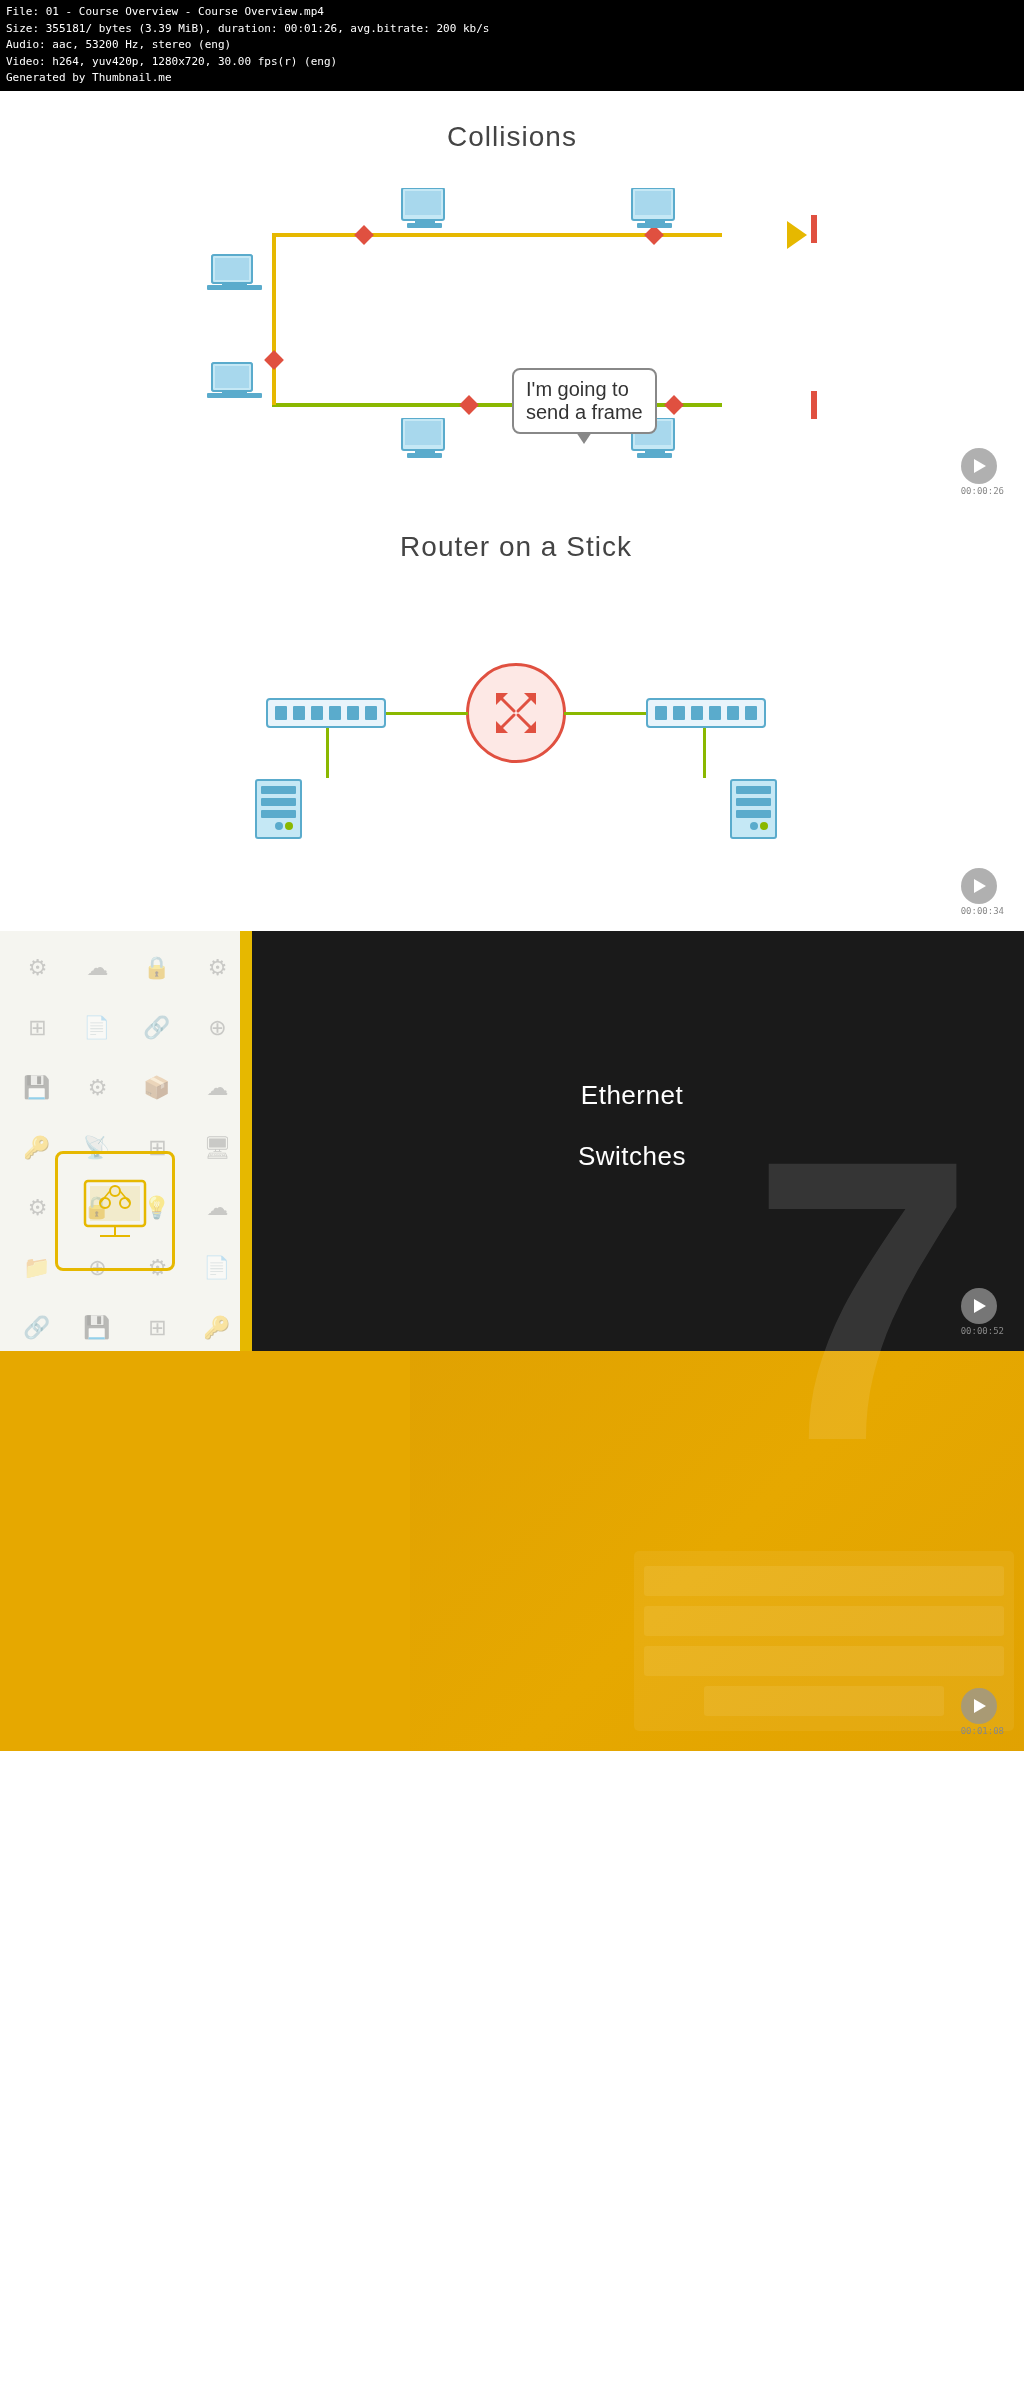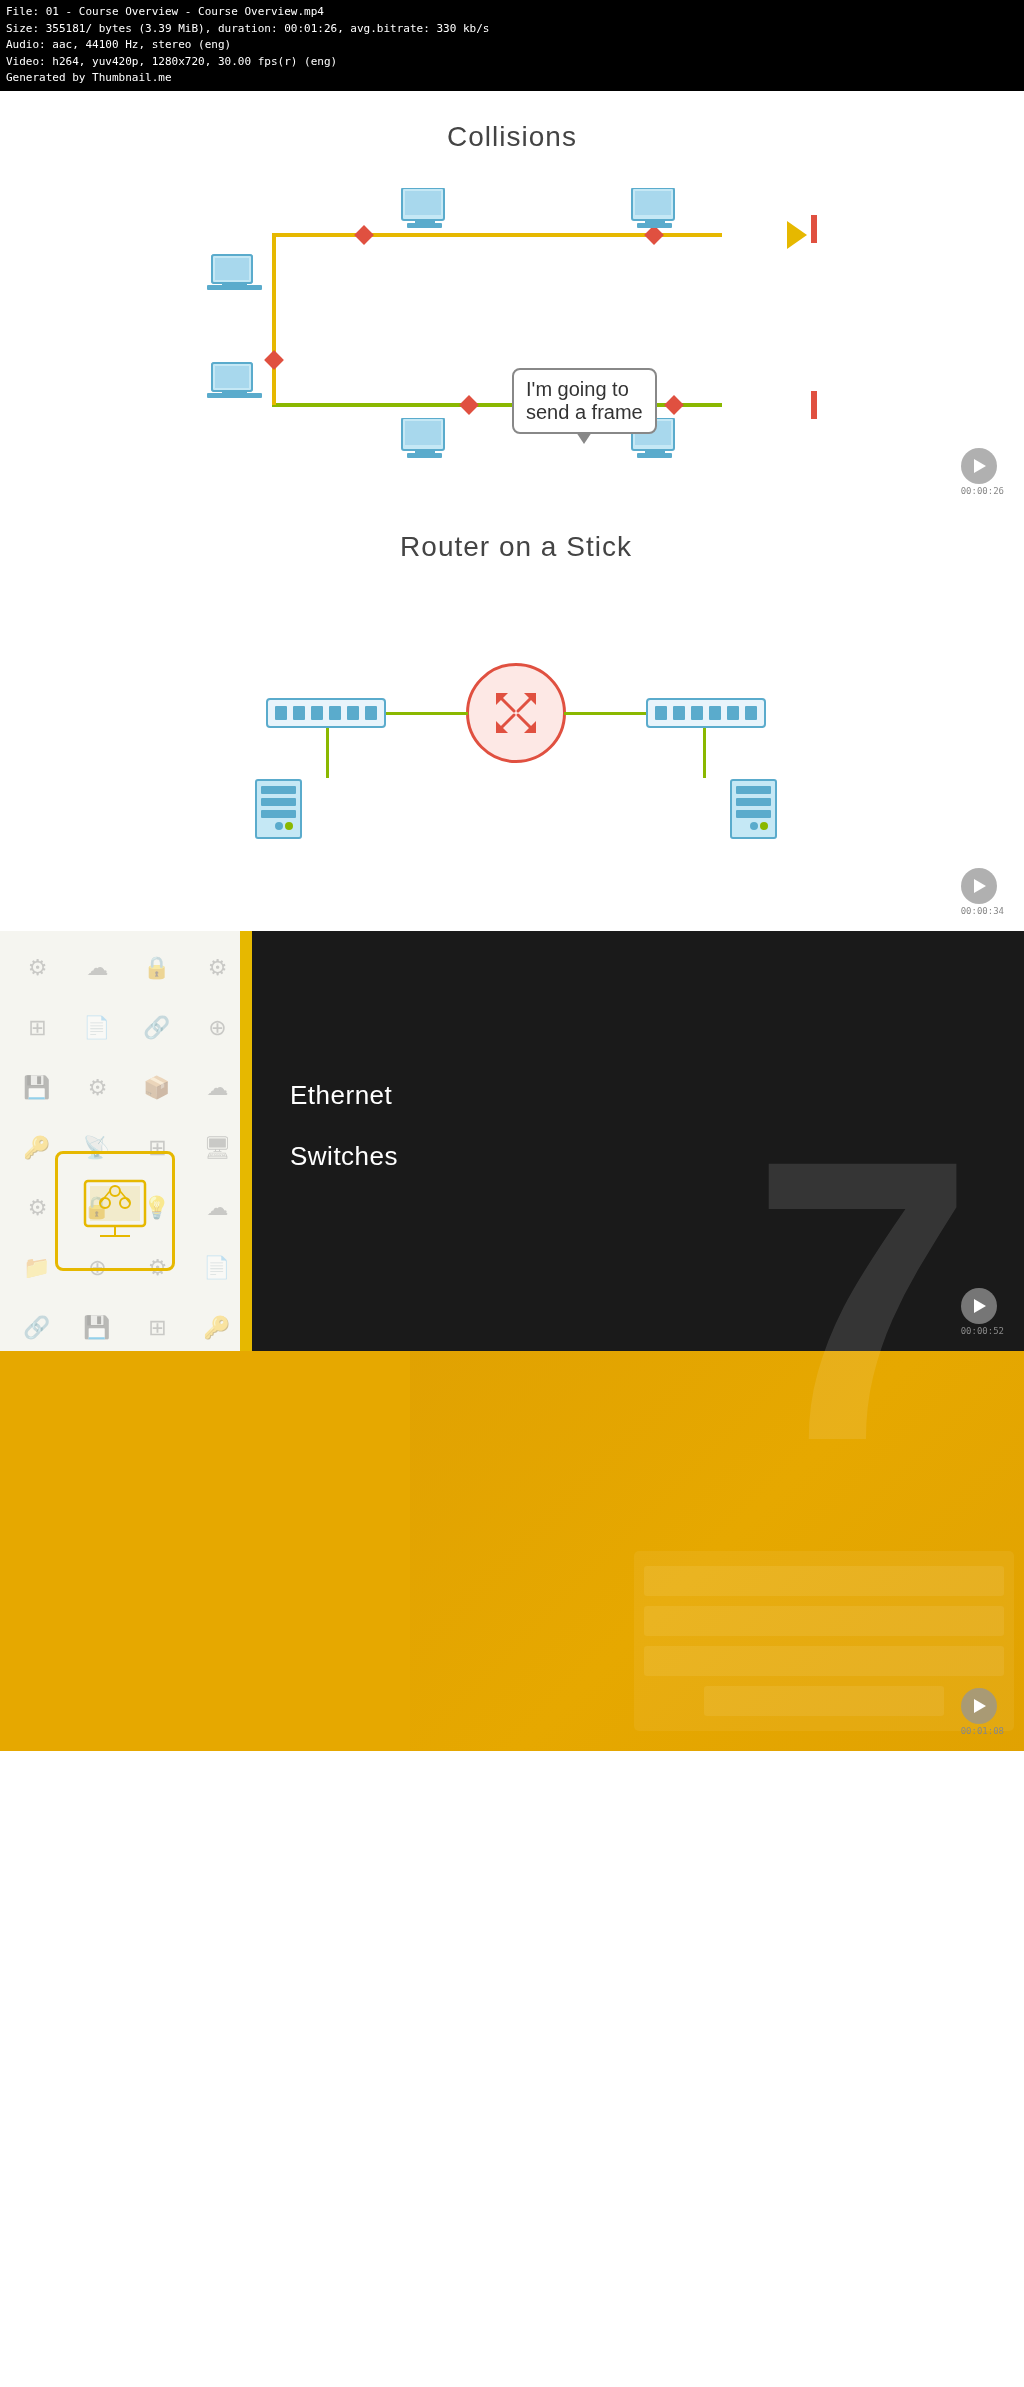--- a/index.html
+++ b/index.html
@@ -300,20 +300,21 @@
       flex-direction: column;
       justify-content: center;
     }
 
     .course-item {
       color: #fff;
       font-size: 26px;
       font-weight: 300;
       margin-bottom: 30px;
       letter-spacing: 0.5px;
+      text-align: center;
     }
 
     
     .goals-section {
       background: #e6a800;
       min-height: 400px;
       padding: 60px 80px;
       position: relative;
       display: flex;
       align-items: center;
@@ -396,22 +397,22 @@
       display: flex;
       align-items: center;
       justify-content: center;
     }
   </style>
 </head>
 <body>
 
 <div class="metadata-bar">
   <div>File: 01 - Course Overview - Course Overview.mp4</div>
-  <div>Size: 355181/ bytes (3.39 MiB), duration: 00:01:26, avg.bitrate: 330 kb/s</div>
-  <div>Audio: aac, 44100 Hz, stereo (eng)</div>
+  <div>Size: 355181/ bytes (3.39 MiB), duration: 00:01:26, avg.bitrate: 200 kb/s</div>
+  <div>Audio: aac, 53200 Hz, stereo (eng)</div>
   <div>Video: h264, yuv420p, 1280x720, 30.00 fps(r) (eng)</div>
   <div>Generated by Thumbnail.me</div>
 </div>
 
 <div class="collisions-section">
   <h2 class="section-title">Collisions</h2>
 
   <div class="network-diagram">
 
     <div class="hline-yellow-top"></div>

